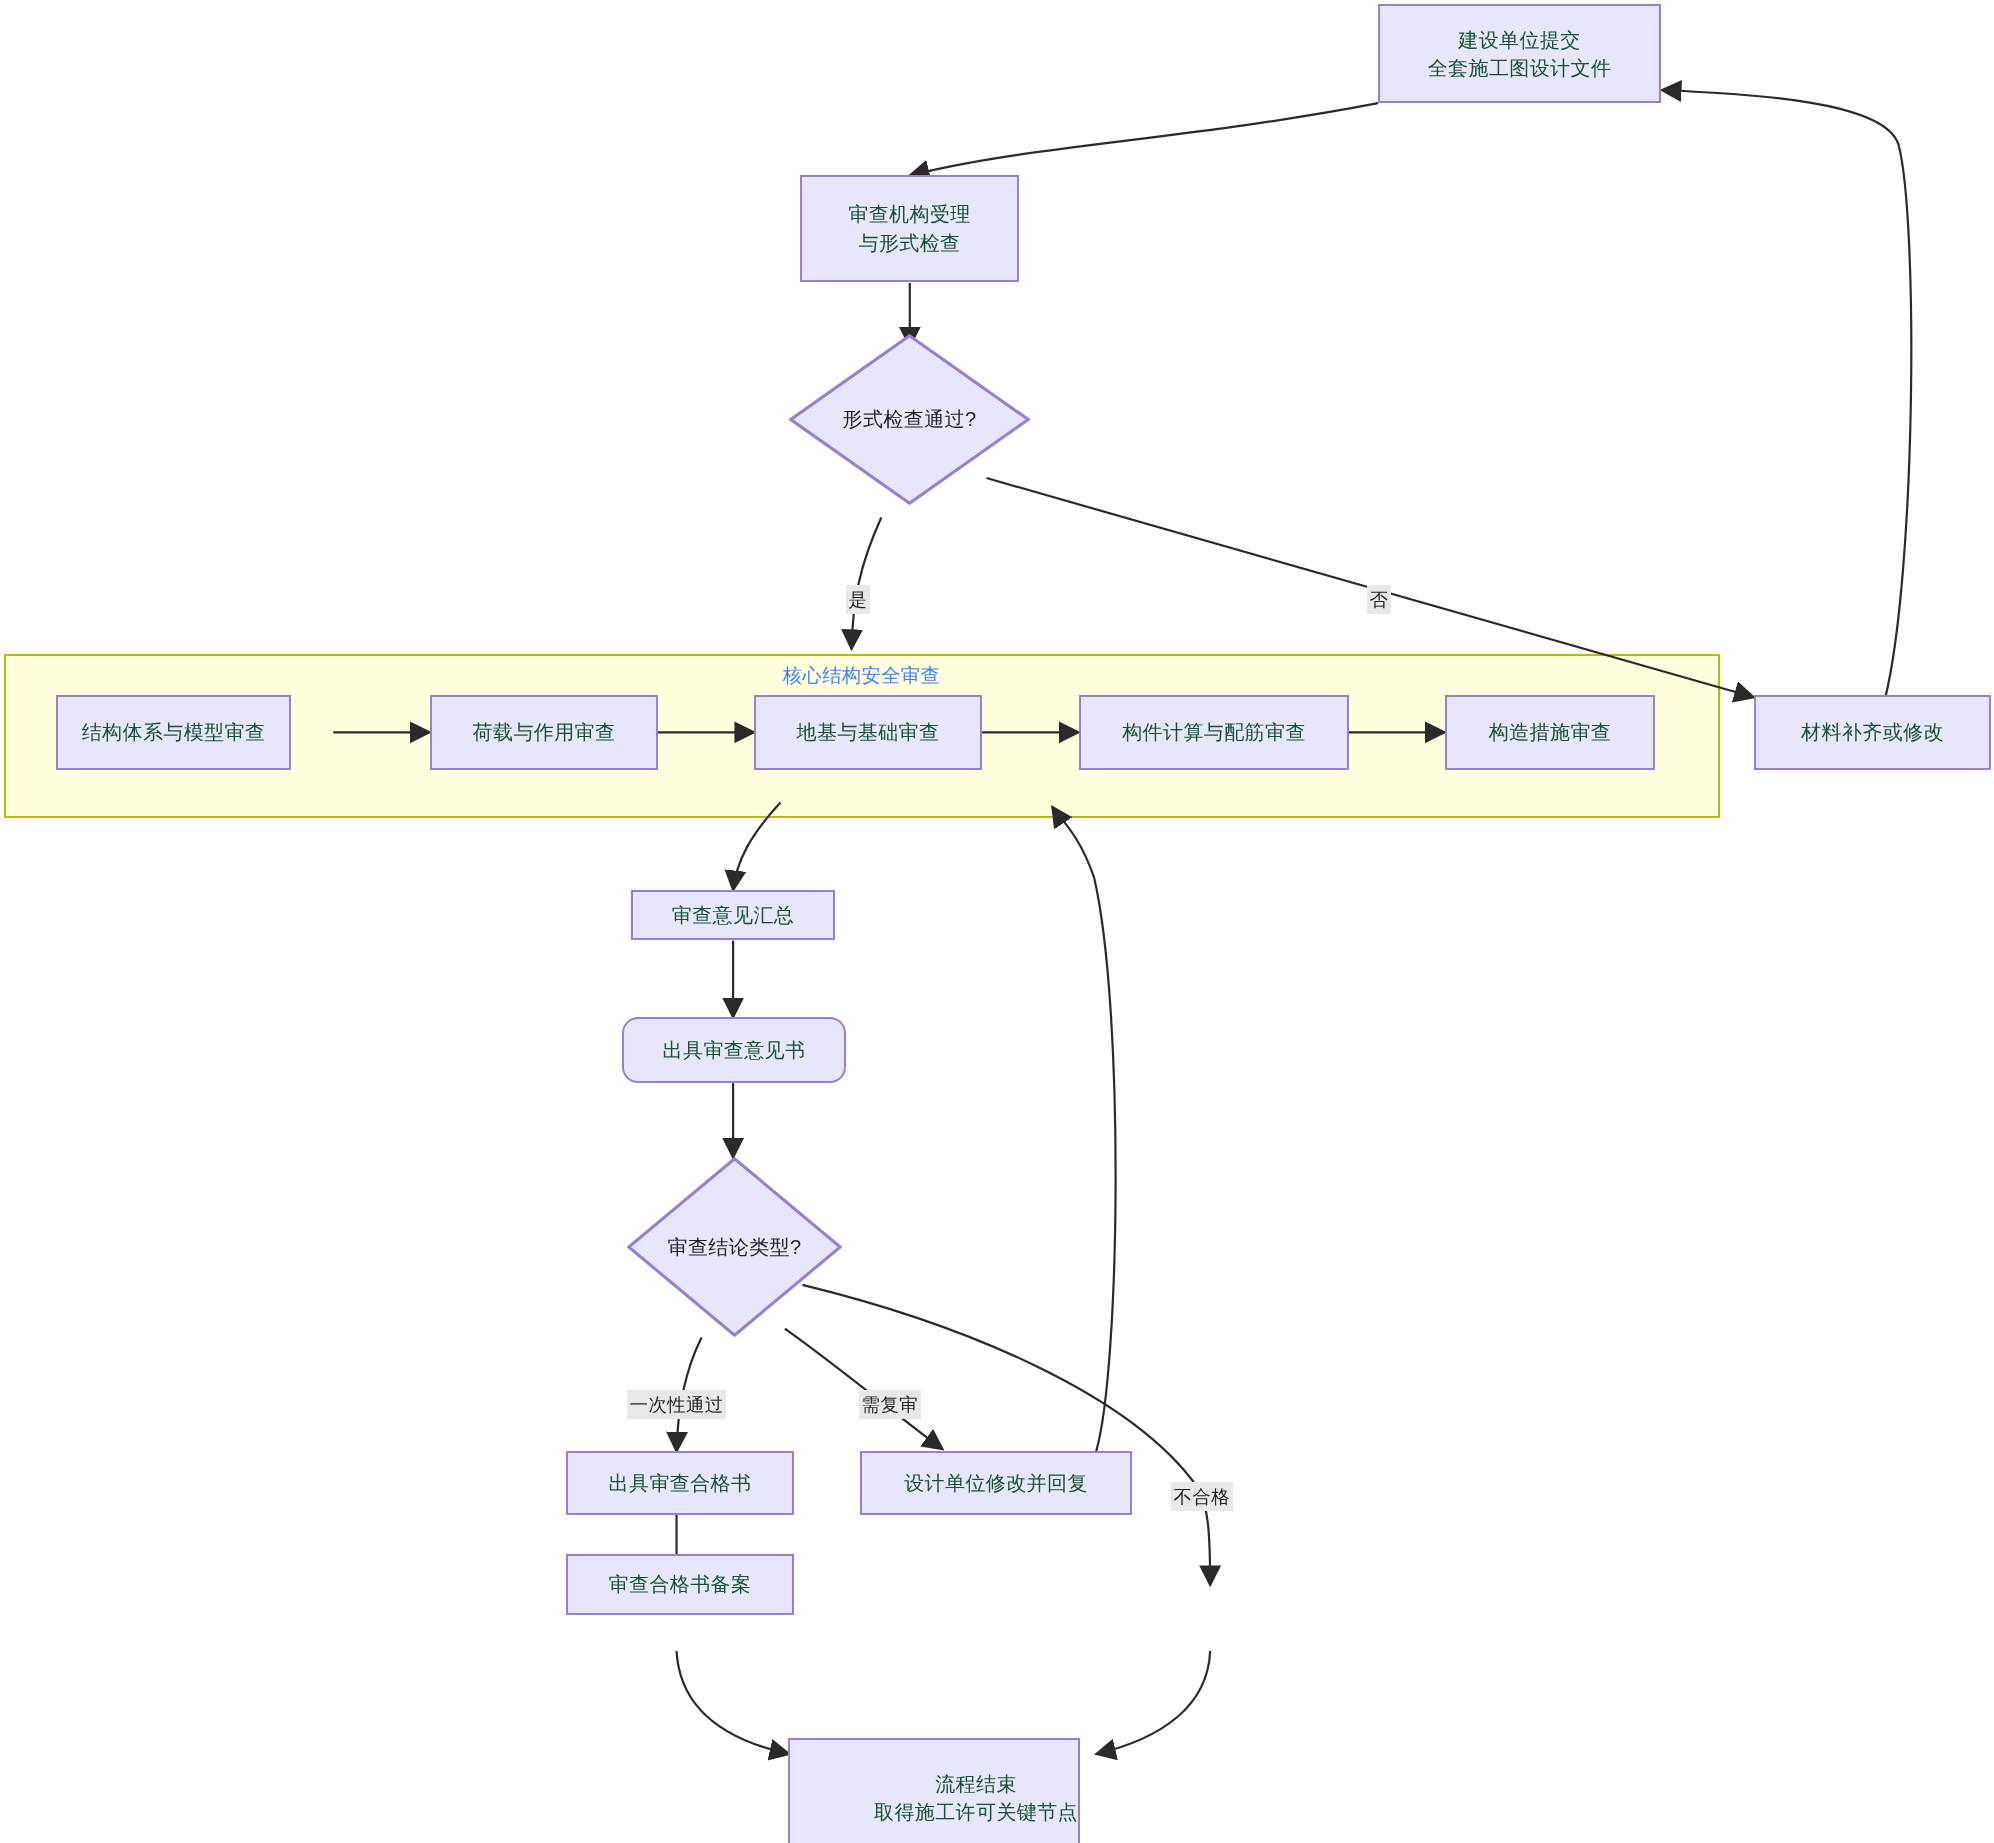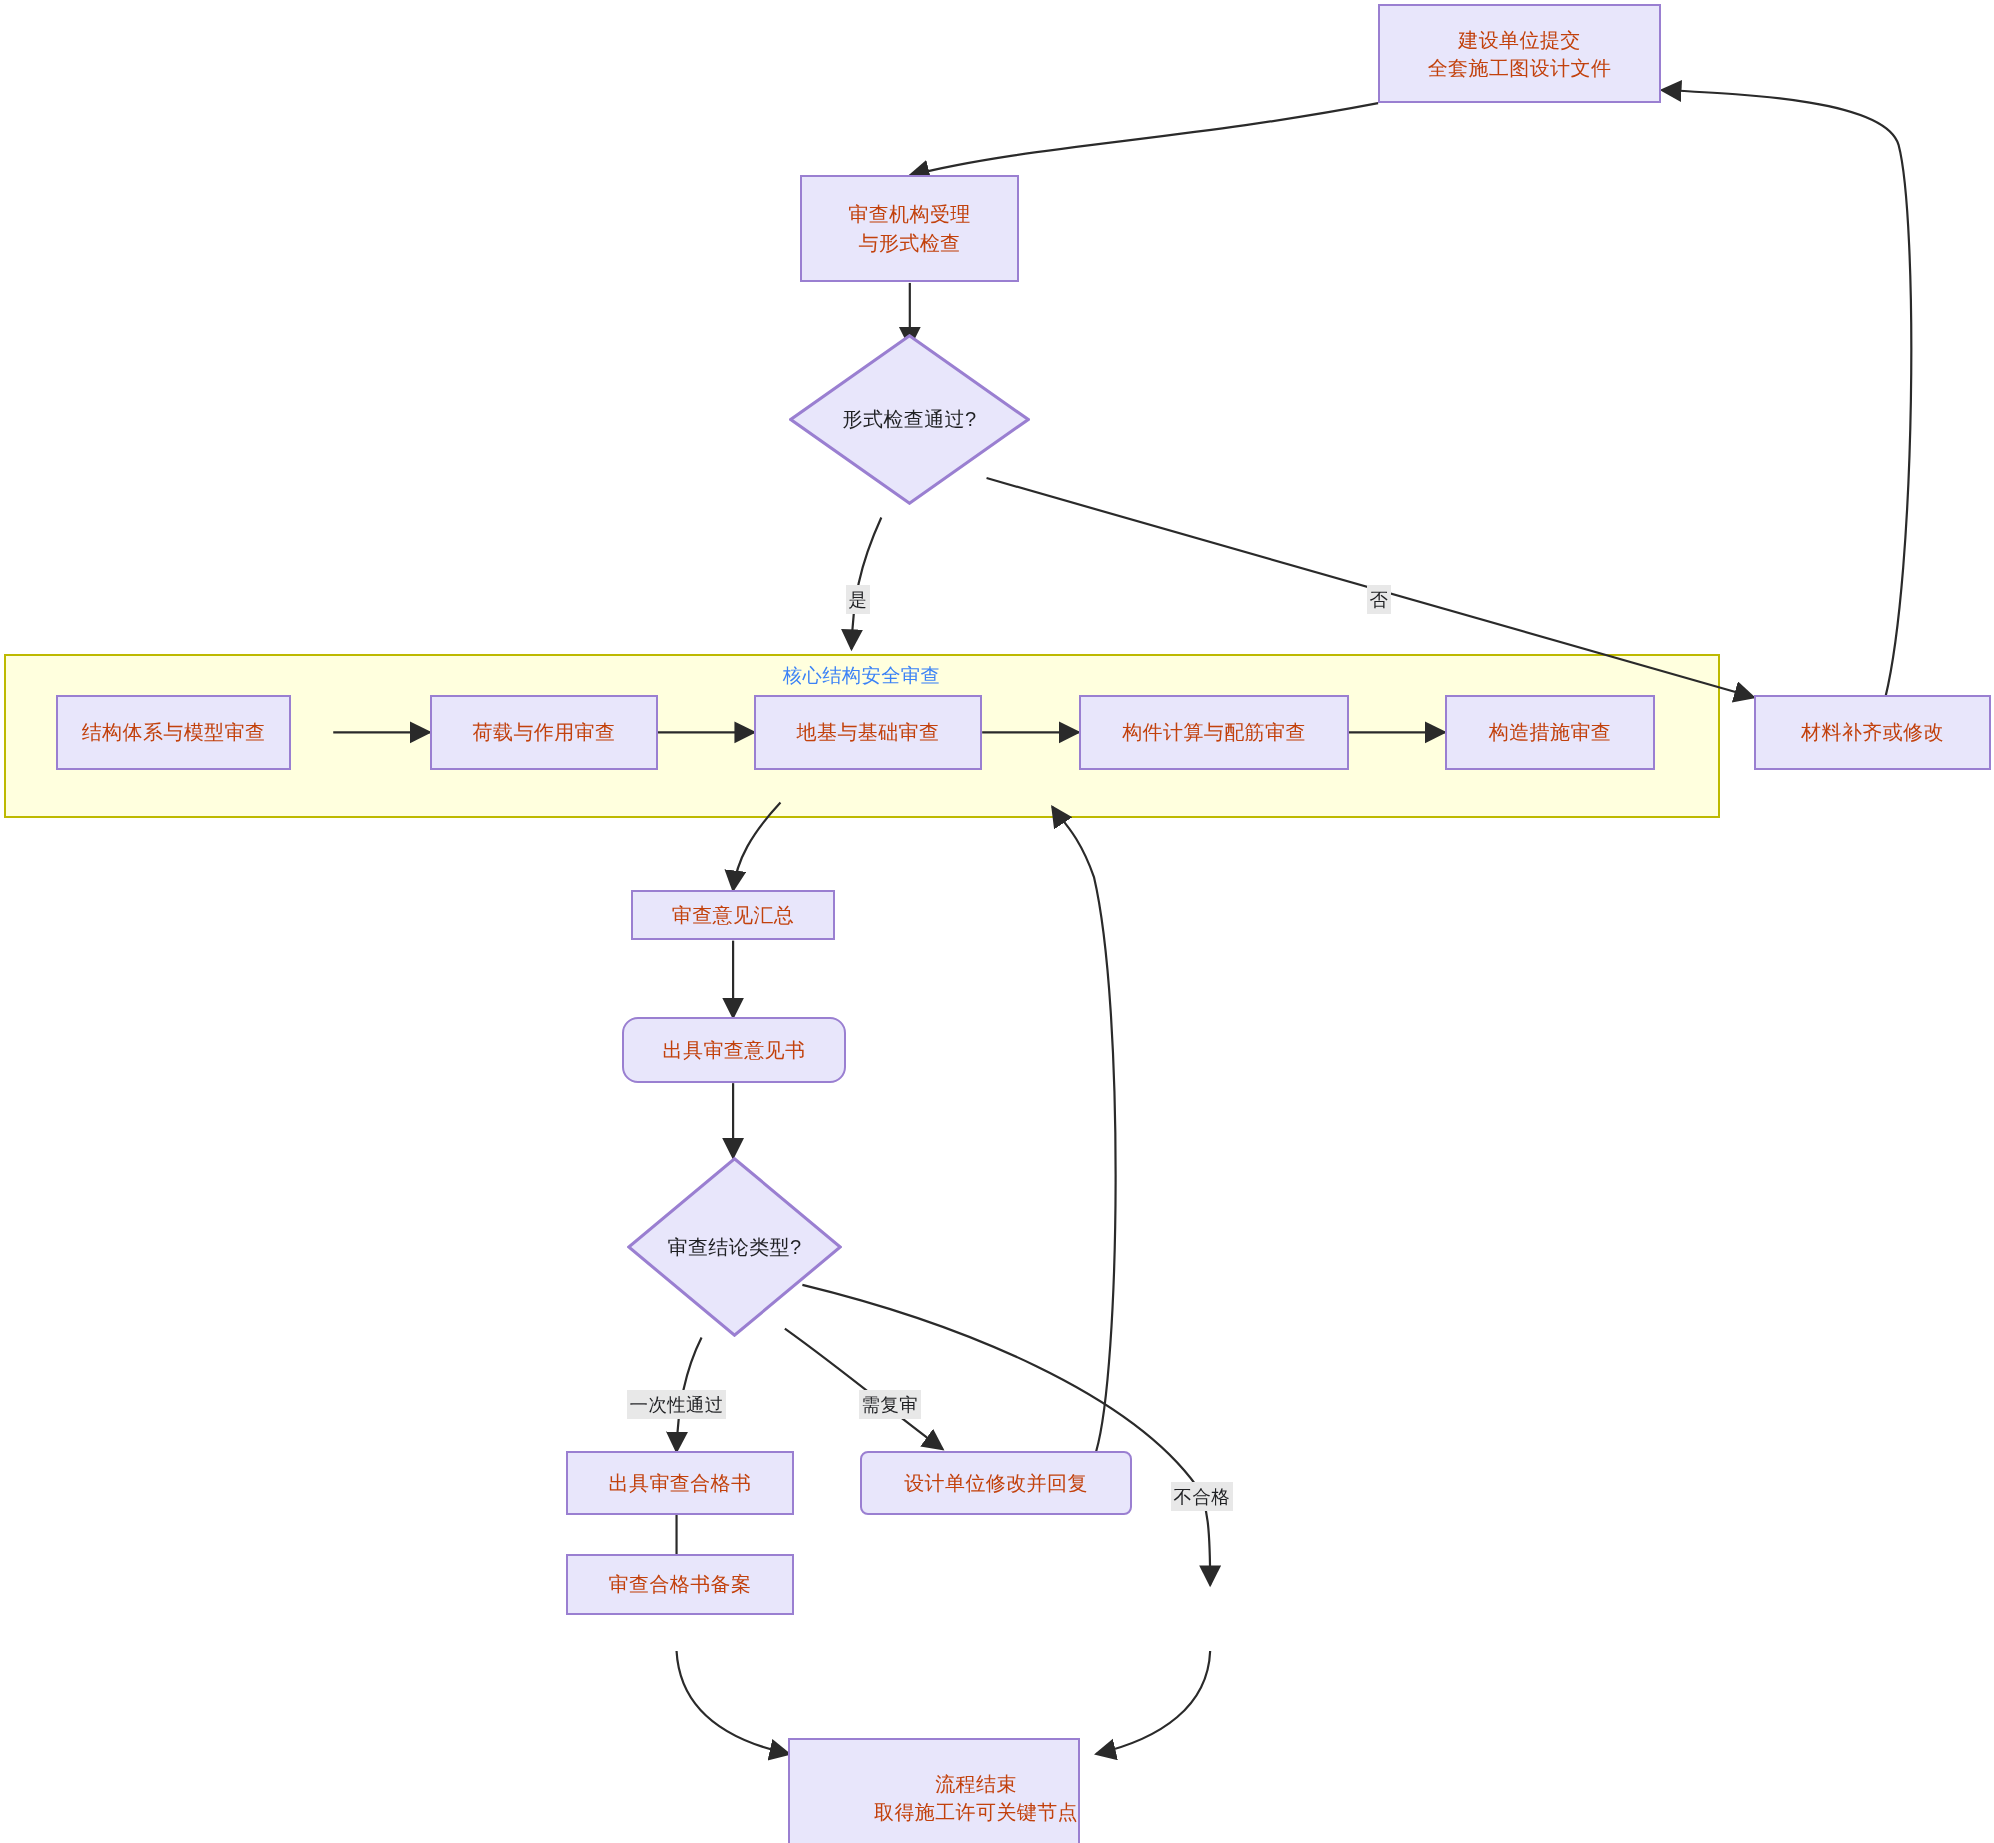--- a/index.html
+++ b/index.html
@@ -29,21 +29,21 @@
   }
   .node {
     position: absolute;
     box-sizing: border-box;
     background: #e8e6fb;
     border: 2.2px solid #9a7fd1;
     display: flex;
     align-items: center;
     justify-content: center;
     text-align: center;
-    color: #c2410c;
+    color: #14532d;
     font-size: 20px;
     line-height: 1.42;
     white-space: pre-line;
     letter-spacing: 0.4px;
   }
   .diamond-wrap {
     position: absolute;
   }
   .diamond-shape {
     position: absolute;
@@ -199,21 +199,21 @@
     <svg class="diamond-shape" viewBox="0 0 490 410" preserveAspectRatio="none">
       <polygon points="245,4 486,205 245,406 4,205" fill="#e8e6fb" stroke="#9a7fd1" stroke-width="7"></polygon>
     </svg>
     <div class="diamond-label">审查结论类型?</div>
   </div>
 
   <div class="node" style="left:566px; top:1451px; width:228px; height:64px;">
     <span>出具审查合格书</span>
   </div>
 
-  <div class="node" style="left:860px; top:1451px; width:272px; height:64px;border-radius:8px;">
+  <div class="node" style="left:860px; top:1451px; width:272px; height:64px;">
     <span>设计单位修改并回复</span>
   </div>
 
 
   <div class="node" style="left:566px; top:1554px; width:228px; height:61px;">
     <span>审查合格书备案</span>
   </div>
 
   <div class="node" style="left:788px; top:1738px; width:292px; height:120px;justify-content:flex-end;">
     <span>流程结束

